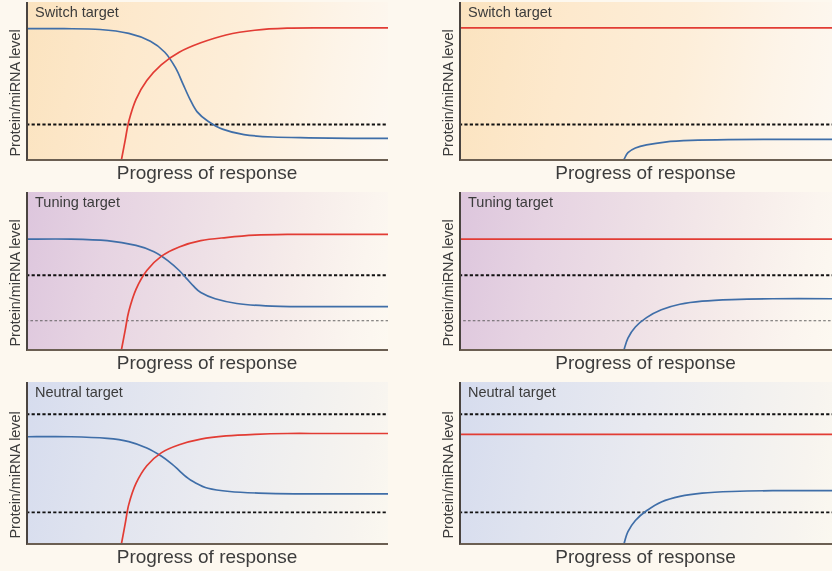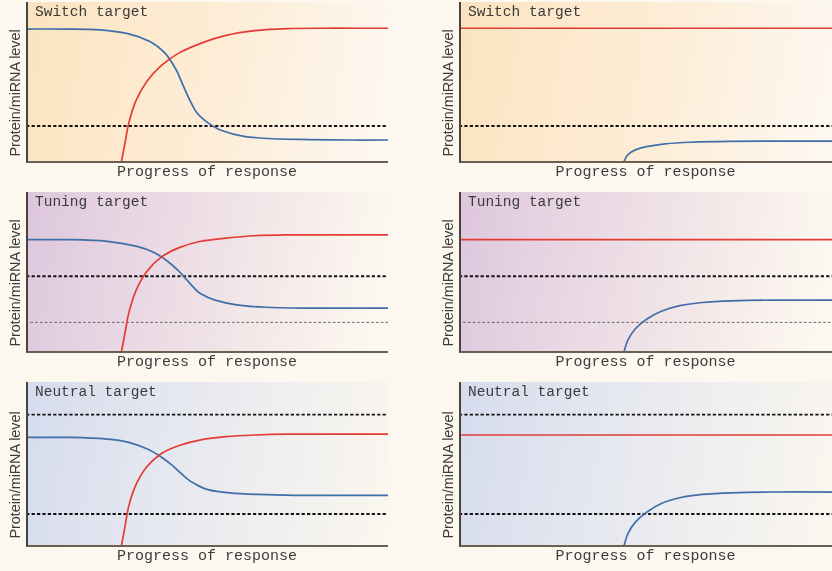--- a/index.html
+++ b/index.html
@@ -31,21 +31,20 @@
     white-space:nowrap;
     font-size:14.5px;
     color:#3c3c3c;
     letter-spacing:-0.1px;
   }
   .plotwrap{
     position:relative;
     flex:1 1 auto;
     display:flex;
     flex-direction:column;
-    font-family:Liberation Mono, monospace;
   }
   .plot{
     position:relative;
     flex:1 1 auto;
     border-left:2px solid #4a4440;
     border-bottom:2px solid #6b5f52;
     overflow:visible;
   }
   .plot .canvas{
     position:absolute;
@@ -62,21 +61,21 @@
     position:absolute;
     left:7px;top:2px;
     font-size:14.5px;
     color:#3b3b3b;
     white-space:nowrap;
     z-index:5;
   }
   .xlabel{
     flex:0 0 20px;
     text-align:center;
-    font-size:15px;
+    font-size:19px;
     color:#3c3c3c;
     padding-top:1px;
     white-space:nowrap;
   }
   
   .bg-switch{
     background:linear-gradient(100deg,#fbe3bf 0%,#fde9cd 28%,#fdeed9 58%,#fdf4e8 82%,#fdf8f1 100%);
   }
   .bg-tuning{
     background:linear-gradient(100deg,#ddc6dd 0%,#e6d3e2 22%,#eee0e6 48%,#f6ecea 72%,#fbf5ef 90%,#fdf9f1 100%);

